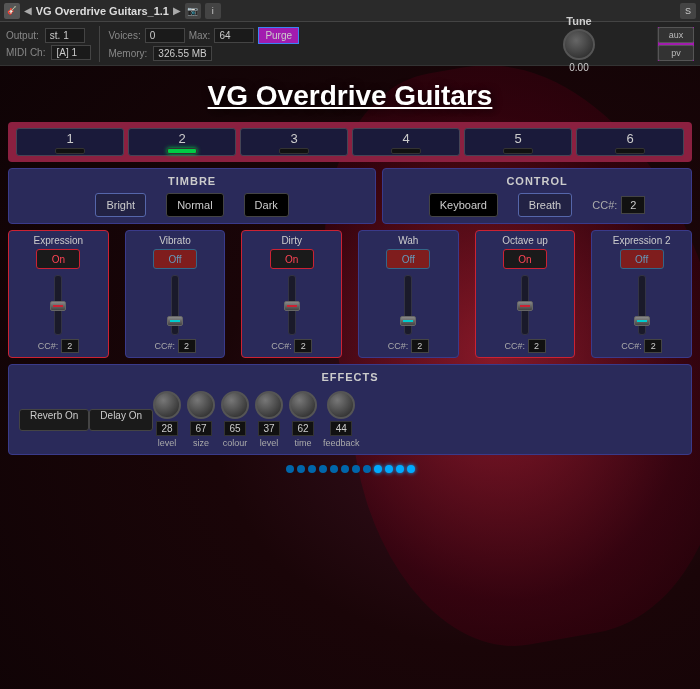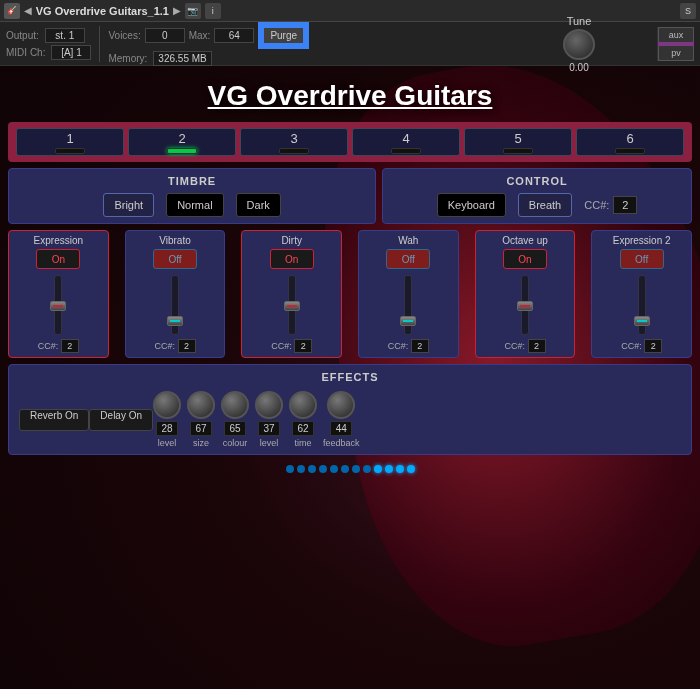--- a/index.html
+++ b/index.html
@@ -96,21 +96,20 @@
       display: flex;
       flex-direction: column;
       gap: 2px;
       font-size: 10px;
       color: #bbb;
     }
     .sub-bar-row {
       display: flex;
       align-items: center;
       gap: 6px;
-      text-align: center;
     }
     .sub-label { color: #888; font-size: 10px; }
     .sub-value {
       color: #ccc;
       font-size: 10px;
       background: #1a1a1a;
       border: 1px solid #444;
       padding: 1px 4px;
       min-width: 40px;
     }
@@ -126,21 +125,21 @@
       top: 0;
       right: 50px;
       height: 66px;
       display: flex;
       flex-direction: column;
       align-items: center;
       justify-content: center;
       z-index: 11;
       padding: 4px;
     }
-    .tune-label { color: #ccc; font-size: 11px; font-weight: normal; }
+    .tune-label { color: #ccc; font-size: 11px; font-weight: bold; }
     .tune-knob {
       width: 32px; height: 32px;
       border-radius: 50%;
       background: radial-gradient(circle at 40% 35%, #666, #222);
       border: 2px solid #555;
       margin: 2px auto;
     }
     .tune-value { color: #ccc; font-size: 10px; }
 
     
@@ -244,21 +243,21 @@
     .section-title {
       text-align: center;
       color: #ccc;
       font-size: 11px;
       font-weight: bold;
       margin-bottom: 6px;
       letter-spacing: 1px;
     }
     .section-btns {
       display: flex;
-      gap: 12px;
+      gap: 20px;
       justify-content: center;
     }
     .param-btn {
       height: 24px;
       padding: 0 10px;
       background: #000000;
       border: 1px solid #444;
       border-radius: 3px;
       color: #ccc;
       font-size: 11px;
@@ -447,22 +446,22 @@
       border-radius: 50%;
       background: #0066aa;
     }
     .prog-dot.active { background: #00aaff; box-shadow: 0 0 4px #00aaff; }
 
     
     .voices-bar {
       display: flex; align-items: center; gap: 4px;
     }
     .purge-btn {
-      background: #404040;
-      border: 6px solid #3b82f6;
+      background: #a21caf;
+      border: 1px solid #3b82f6;
       color: #ccc;
       font-size: 10px;
       padding: 2px 6px;
       cursor: pointer;
     }
   </style>
 </head>
 <body>
 
 <div class="bg-overlay"></div>

